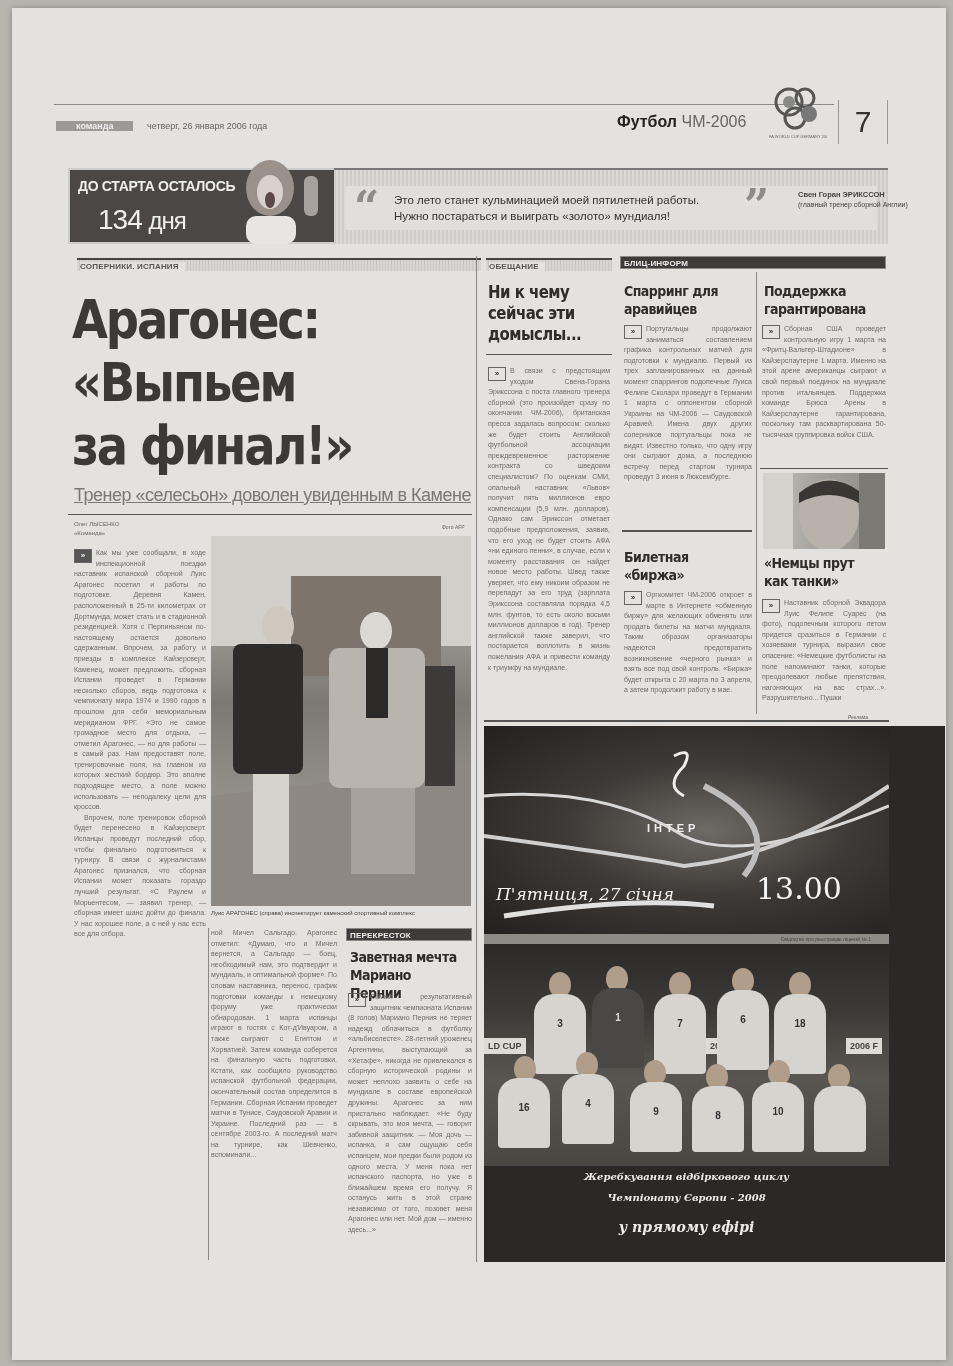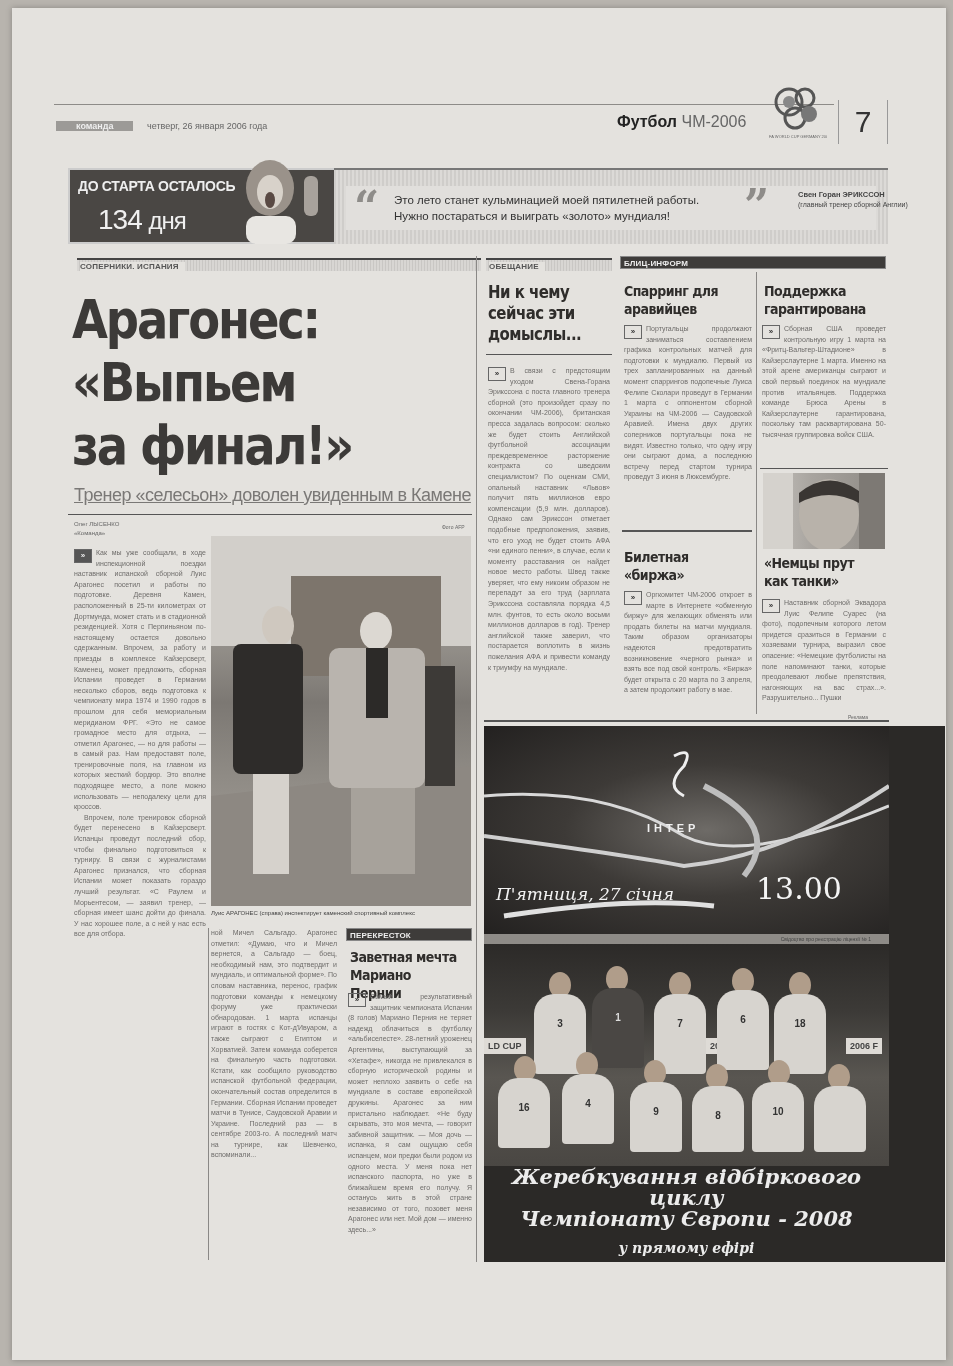--- a/index.html
+++ b/index.html
@@ -60,21 +60,21 @@
   .photo-small { position: absolute; left: 751px; top: 465px; width: 122px; height: 76px; background: linear-gradient(90deg, #c6c3be 0%, #a8a49f 40%, #8e8a85 100%); overflow: hidden; }
   
   .ad { position: absolute; left: 472px; top: 718px; width: 461px; height: 536px; background: #2b2927; overflow: hidden; }
   .ad-top { position: absolute; left: 0; top: 0; width: 405px; height: 208px; background: radial-gradient(ellipse at 55% 50%, #6e6b67 0%, #3d3a37 45%, #232120 100%); }
   .ad-date { position: absolute; left: 12px; top: 158px; font-family: "DejaVu Serif", serif; font-style: italic; font-size: 17px; color: #f2f2f2; }
   .ad-time { position: absolute; left: 272px; top: 145px; font-family: "DejaVu Serif", serif; font-size: 30px; color: #f4f4f4; }
   .ad-logo-text { position: absolute; left: 163px; top: 96px; font-size: 11px; letter-spacing: 4px; color: #f0f0f0; font-weight: bold; }
   .ad-strip { position: absolute; left: 0; top: 208px; width: 405px; height: 10px; background: #8e8b87; font-size: 5px; color: #444; text-align: right; padding-right: 18px; line-height: 10px; }
   .ad-team { position: absolute; left: 0; top: 218px; width: 405px; height: 222px; background: linear-gradient(180deg, #2c2a28 0%, #3c3a37 30%, #595651 60%, #4a4743 100%); }
   .ad-bottom-text { position: absolute; left: 0; top: 440px; width: 405px; text-align: center; font-family: "DejaVu Serif", serif; font-style: italic; font-weight: bold; color: #ececec; }
-  .ad-l1 { font-size: 21px; line-height: 21px; }
+  .ad-l1 { font-size: 10px; line-height: 21px; }
   .ad-l3 { font-size: 14px; line-height: 30px; margin-top: 4px; }
   .ad-label { position: absolute; left: 836px; top: 706px; font-size: 5px; color: #666; }
   .player { position: absolute; width: 52px; height: 80px; border-radius: 20px 20px 4px 4px; background: #d7d4cf; }
   .player .num { position: absolute; top: 24px; width: 100%; text-align: center; font-size: 10px; font-weight: bold; color: #333; }
   .head { position: absolute; width: 22px; height: 26px; border-radius: 50%; background: #b09d8a; }
   .board { position: absolute; height: 16px; background: #dedbd6; font-size: 9px; font-weight: bold; color: #444; line-height: 16px; padding: 0 4px; }
 </style>
 </head>
 <body>
 

